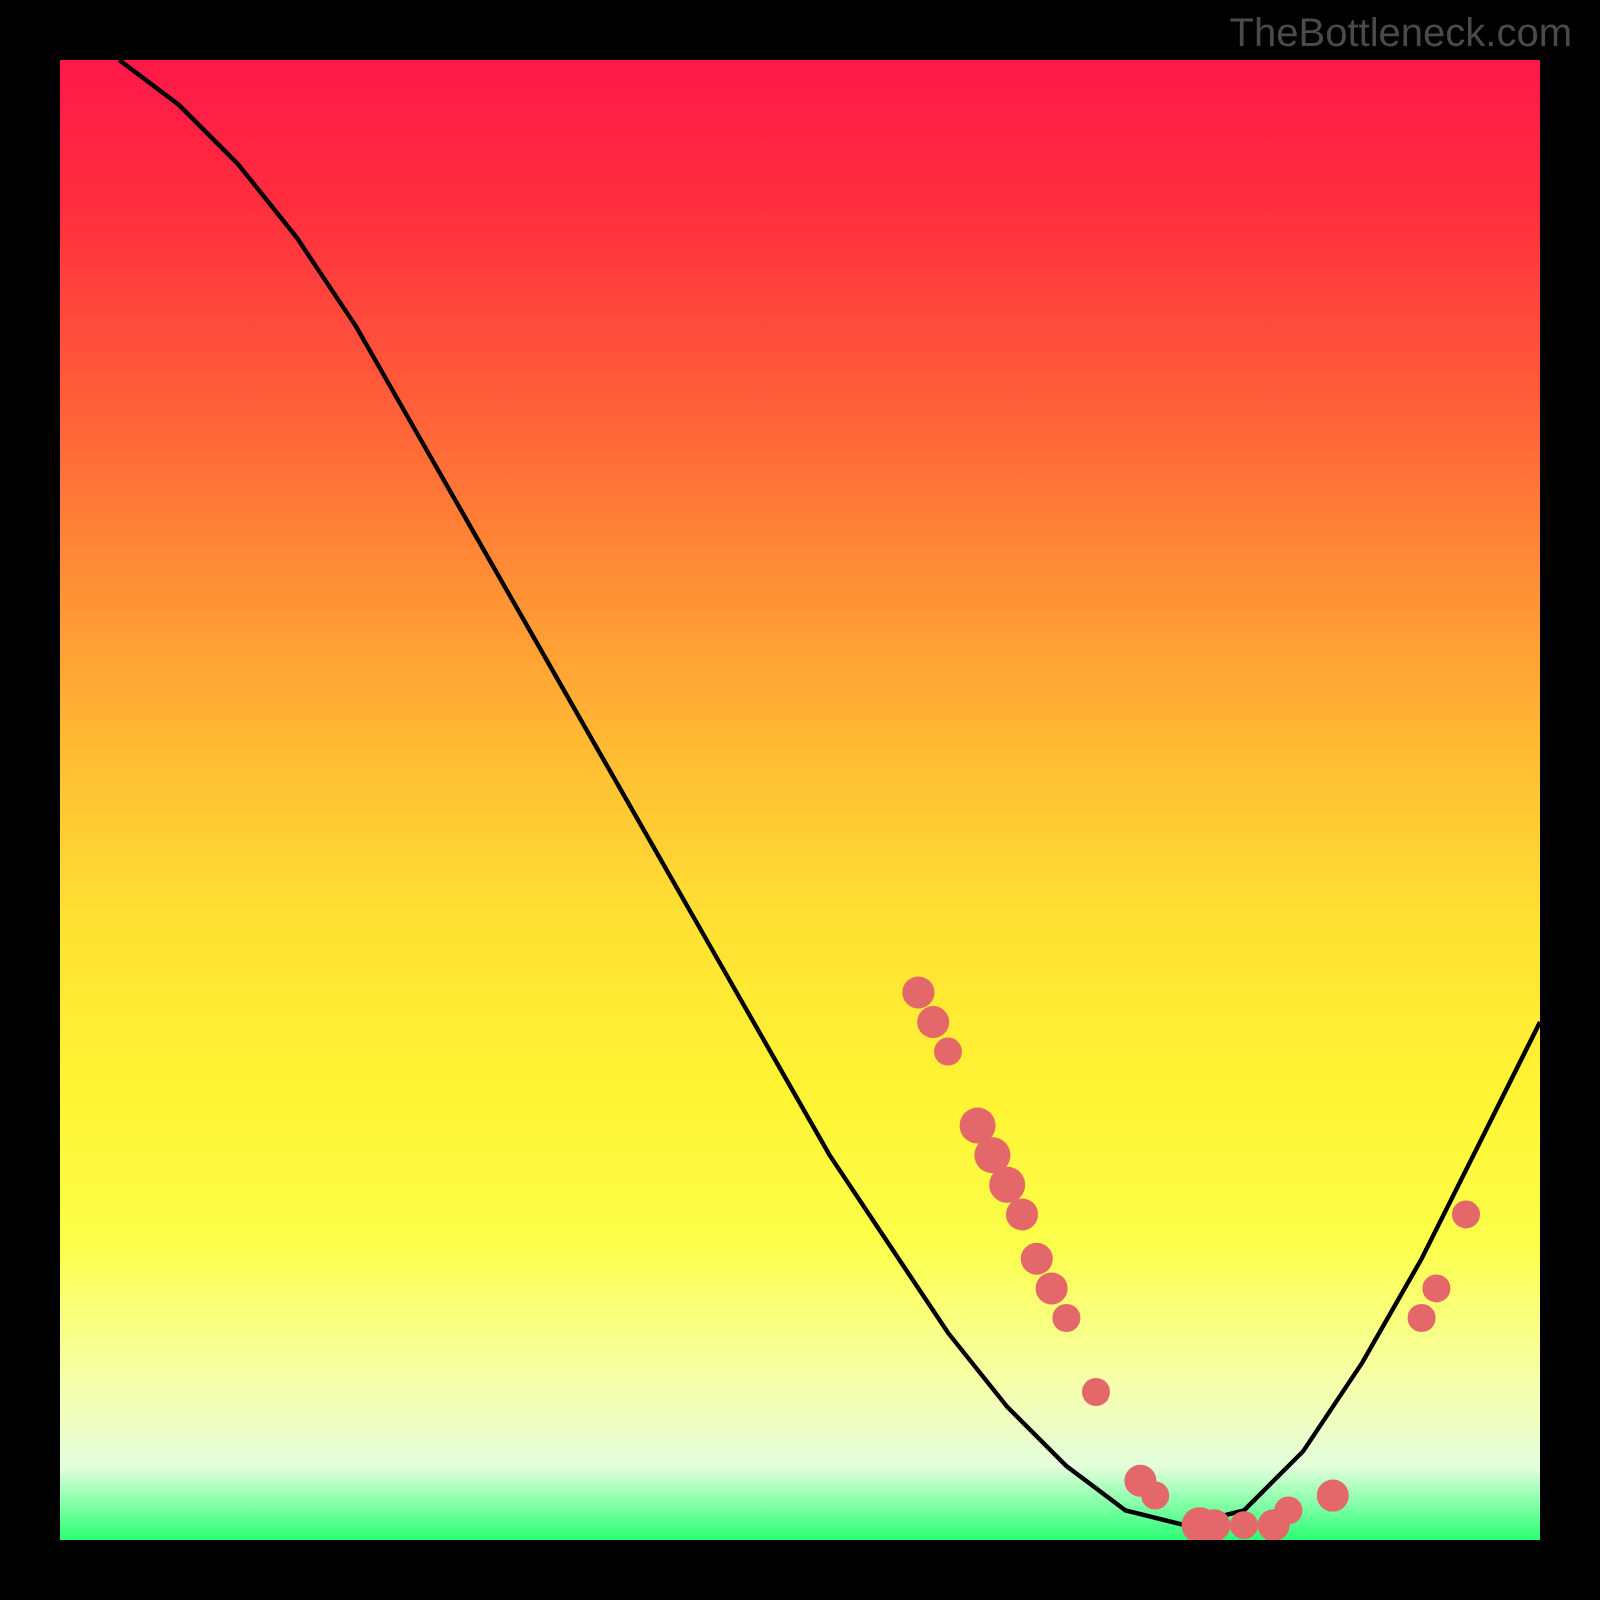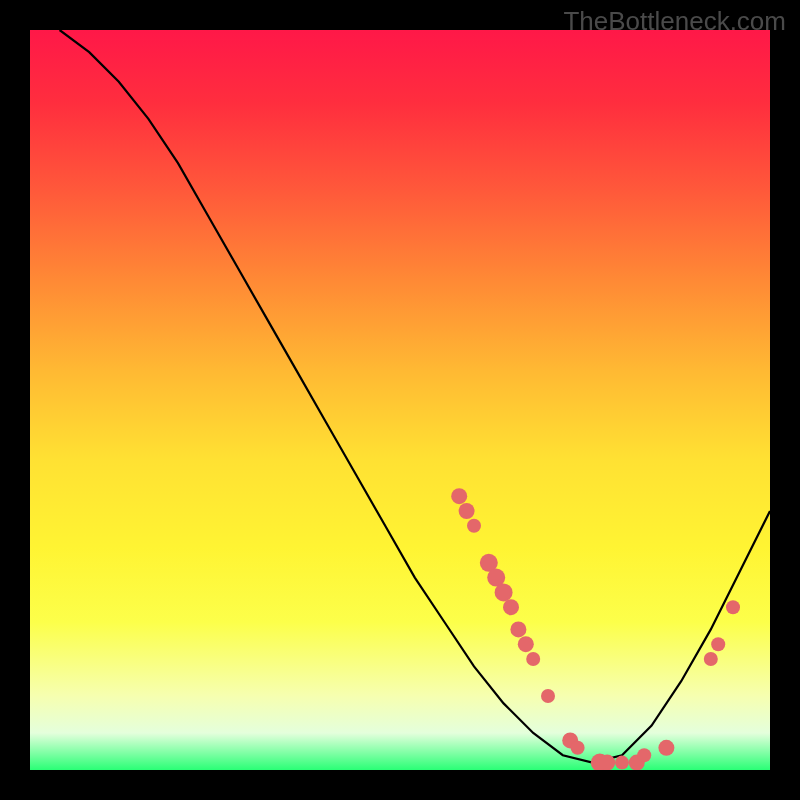--- a/index.html
+++ b/index.html
@@ -8,21 +8,21 @@
     height: 800px;
     background: #000;
     position: relative;
     font-family: Arial, sans-serif;
   }
   .watermark {
     position: absolute;
     top: 6px;
     right: 14px;
     color: #4a4a4a;
-    font-size: 26px;
+    font-size: 20px;
     font-weight: 500;
     z-index: 10;
   }
   .plot-area {
     position: absolute;
     top: 30px;
     left: 30px;
     width: 740px;
     height: 740px;
     overflow: hidden;

